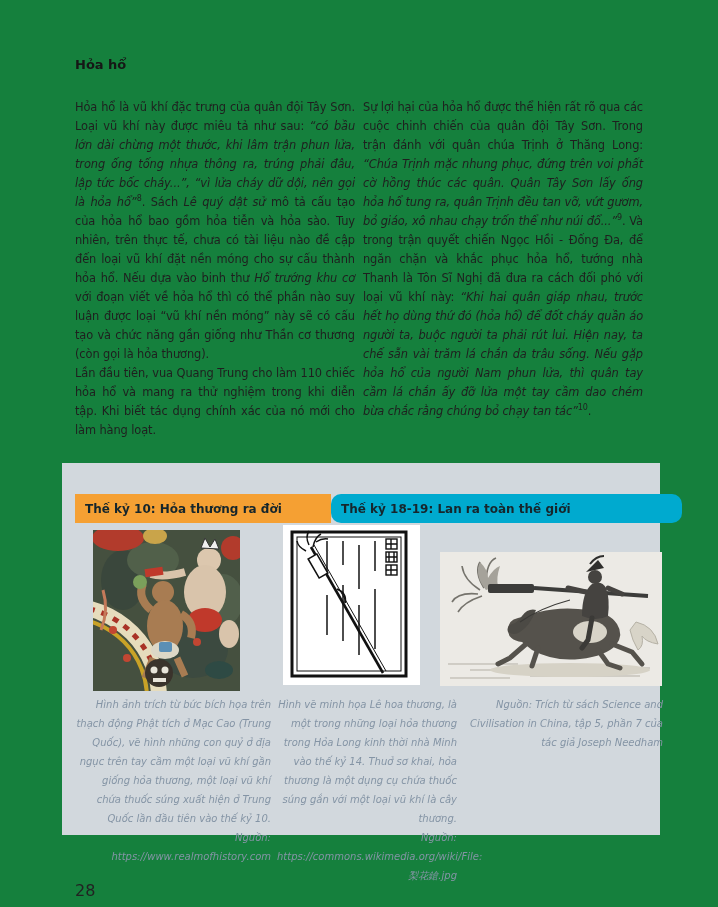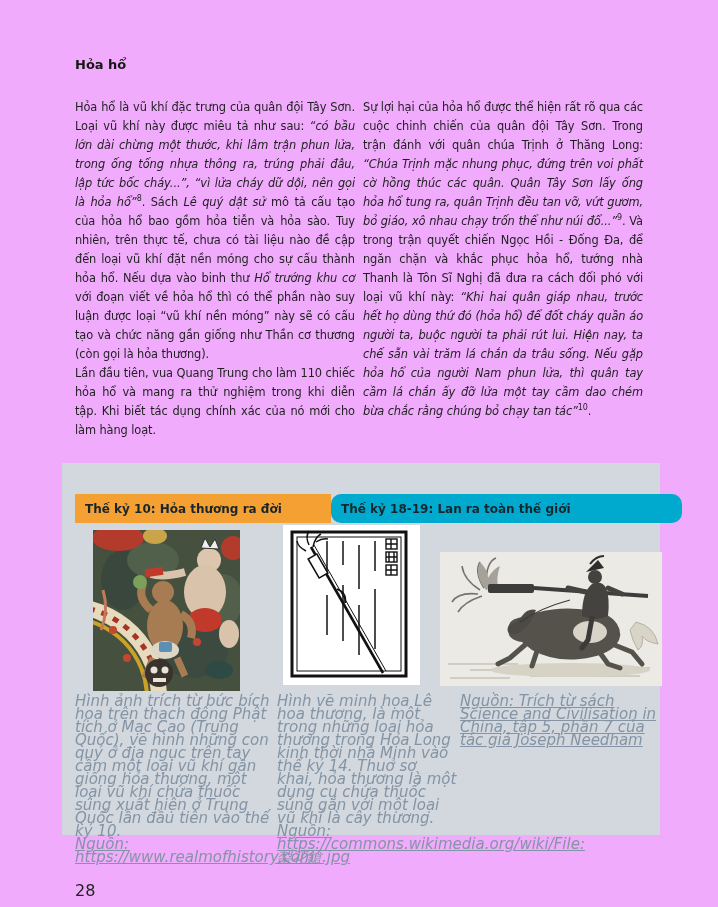--- a/index.html
+++ b/index.html
@@ -1,41 +1,41 @@
 <!DOCTYPE html>
 <html><head>
 <meta charset="utf-8">
 <style>
   html,body{margin:0;padding:0;background:#fff;}
-  .page{position:relative;width:718px;height:907px;background:#f0abfc;overflow:hidden;
+  .page{position:relative;width:718px;height:907px;background:#15803d;overflow:hidden;
         font-family:"DejaVu Sans","Liberation Sans",sans-serif;color:#1f1f1f;}
   .page-title{position:absolute;left:75px;top:57px;font-size:13px;font-weight:bold;color:#161616;margin:0;}
   .columns{position:absolute;left:75px;top:98px;width:574px;display:flex;gap:8px;z-index:1;}
   .col{width:280px;font-size:11.4px;line-height:19px;text-align:justify;letter-spacing:-0.1px;}
   .col p{margin:0;}
   .col em{font-style:italic;}
   .col sup{font-size:8px;line-height:0;}
   .infobox{position:absolute;left:62px;top:463px;width:598px;height:372px;z-index:2;}
   .infobox-title{position:absolute;left:13px;top:8px;font-size:12.5px;font-weight:bold;color:#161616;}
   .tabs{position:absolute;left:13px;top:31px;display:flex;height:29px;}
   .tab{display:flex;align-items:center;padding-left:10px;box-sizing:border-box;
        font-size:12px;font-weight:600;color:#16262c;}
   .tab-1{width:256px;}
   .tab-2{width:351px;border-radius:10px;}
   .fig{position:absolute;overflow:hidden;}
   .fig svg{display:block;}
   .fig1{left:31px;top:67px;width:147px;height:161px;}
   .fig2{left:221px;top:62px;width:137px;height:160px;background:#fff;}
   .fig3{left:378px;top:89px;width:222px;height:134px;}
-  .caption{position:absolute;top:232px;font-size:15px;font-style:italic;line-height:13px;
-           color:#8494a5;text-align:left;}
+  .caption{position:absolute;top:232px;font-size:10px;font-style:italic;line-height:19px;
+           color:#8494a5;text-align:right;}
   .cap1{left:13px;width:196px;}
   .cap2{left:215px;width:180px;}
   .cap3{left:398px;width:203px;}
-  .caption .src{display:block;text-decoration:underline;}
+  .caption .src{display:block;}
   .page-number{position:absolute;left:75px;top:846px;font-size:16px;color:#222;margin-top:35px;}
 </style>
 </head>
 <body>
 
 <div class="page">
 
   <h1 class="page-title">Hỏa hổ</h1>
 
   <div class="columns">

